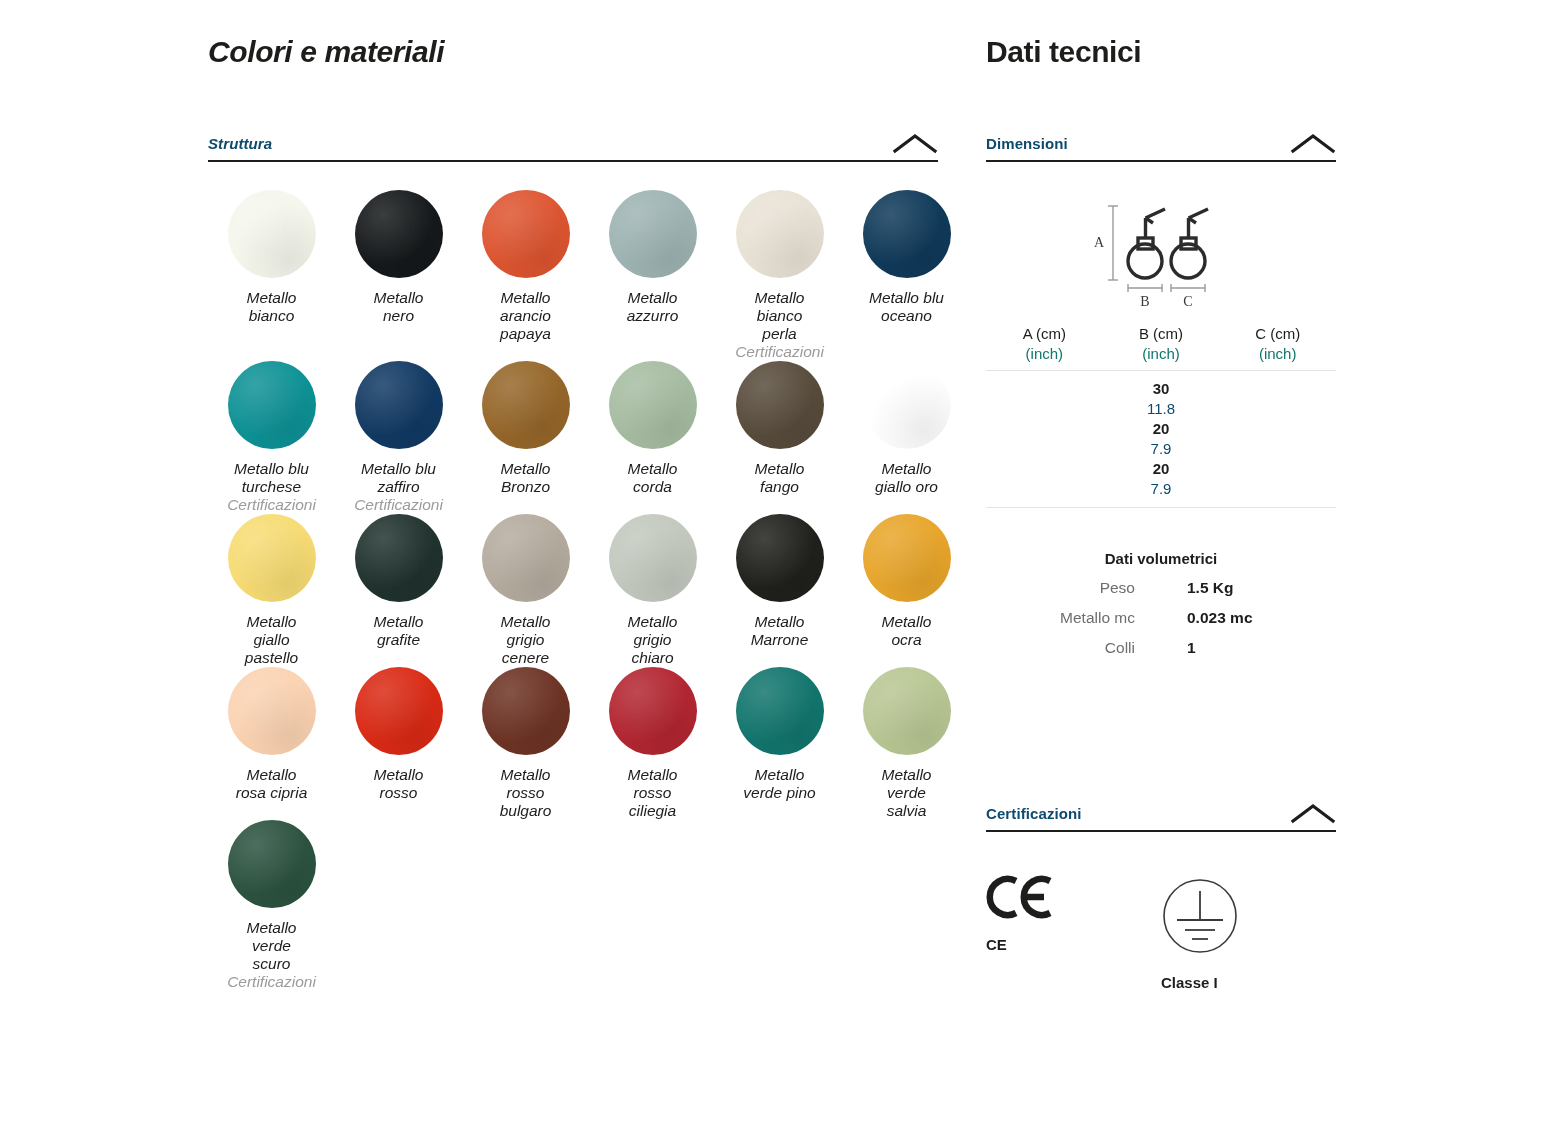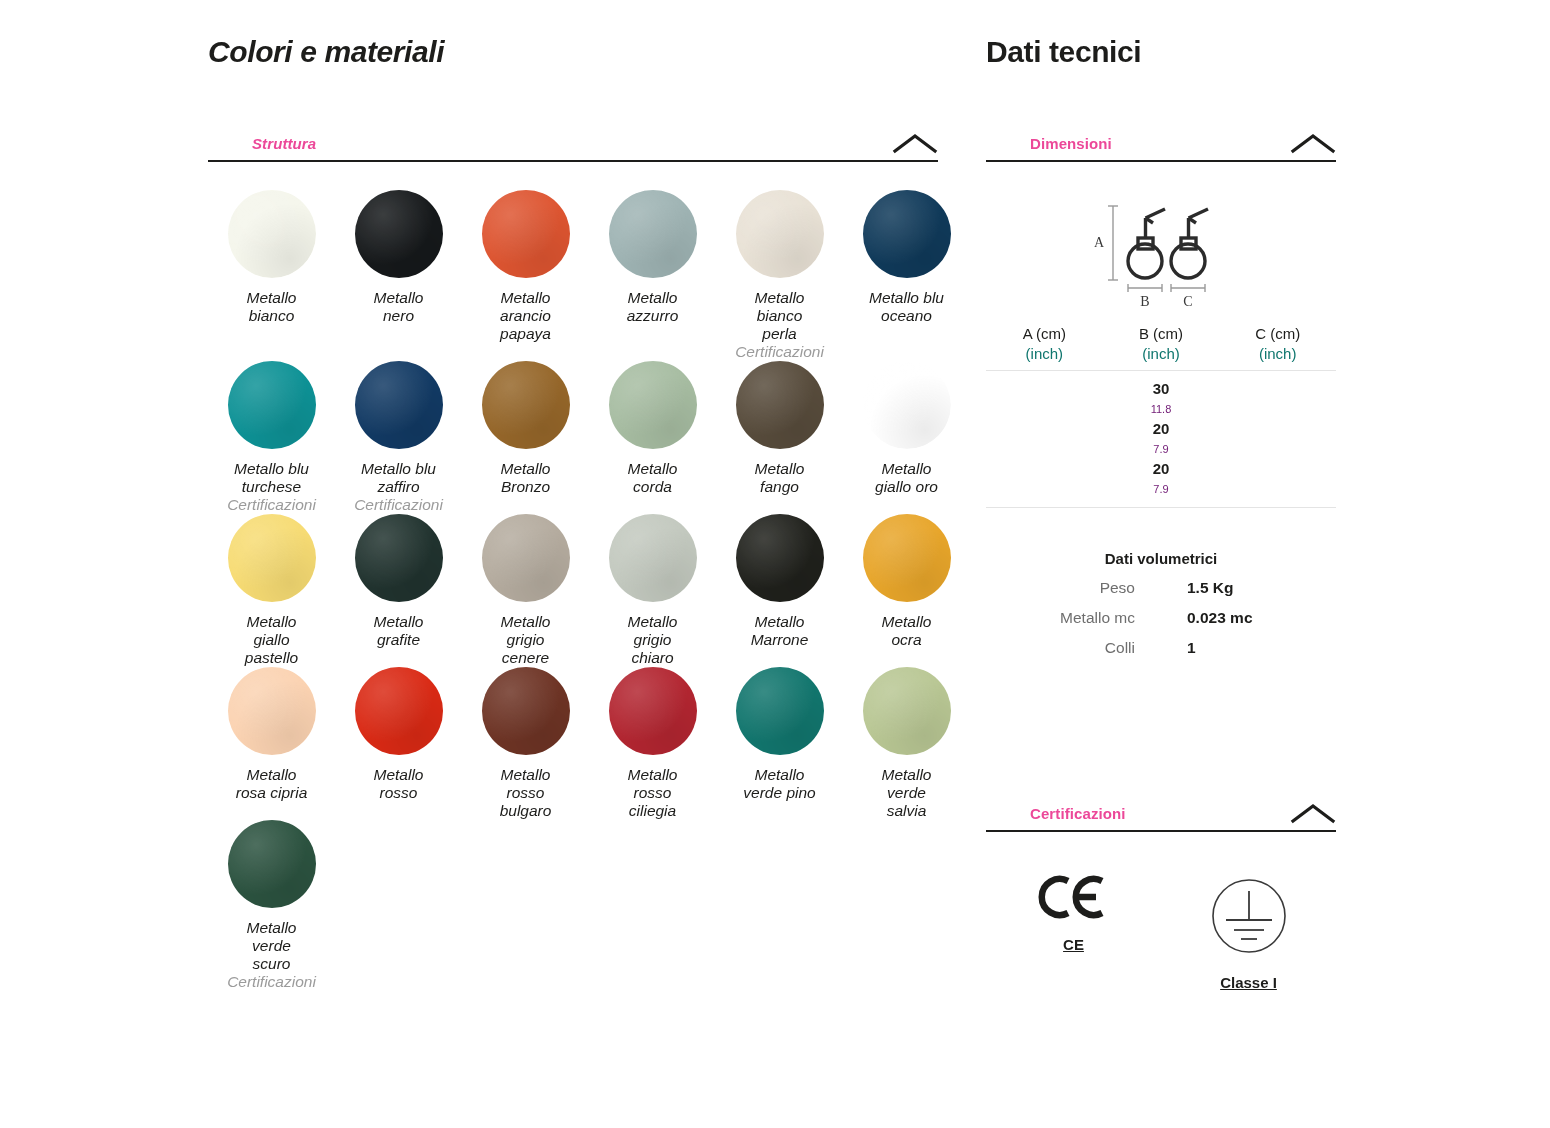--- a/index.html
+++ b/index.html
@@ -49,22 +49,21 @@
     align-items: flex-end;
     justify-content: space-between;
     padding-bottom: 8px;
     border-bottom: 2px solid #1d1d1b;
     cursor: pointer;
   }
   .acc-title {
     font-size: 15px;
     font-weight: bold;
     letter-spacing: 0.1px;
-    color: #ec4899;
-    margin-left: 44px;
+    color: #0c4a6e;
   }
   .chevron-up {
     width: 46px;
     height: 22px;
     position: relative;
     margin-bottom: -2px;
   }
   .chevron-up svg { display: block; }
 
   
@@ -149,22 +148,22 @@
   }
   .dim-head-row { padding-bottom: 6px; border-bottom: 1px solid #e4e4e4; }
   .dim-val-row { padding-top: 8px; padding-bottom: 8px; border-bottom: 1px solid #e4e4e4; flex-direction: column; }
   .dim-val-main {
     font-size: 15px;
     font-weight: bold;
     color: #1d1d1b;
     line-height: 20px;
   }
   .dim-val-sub {
-    font-size: 11px;
-    color: #701a75;
+    font-size: 15px;
+    color: #0c4a6e;
     line-height: 20px;
   }
 
   .vol-title {
     margin-top: 42px;
     text-align: center;
     font-size: 15px;
     font-weight: bold;
     color: #1d1d1b;
   }
@@ -192,22 +191,21 @@
   .cert-block { margin-top: 145px; }
   .cert-body {
     display: flex;
     margin-top: 34px;
     align-items: flex-start;
   }
   .cert-item {
     flex: 1 1 0;
     display: flex;
     flex-direction: column;
-    align-items: center;
-    text-decoration: underline;
+    align-items: flex-start;
   }
   .cert-icon {
     height: 62px;
     display: flex;
     align-items: center;
     justify-content: center;
   }
   .cert-icon.tall { height: 100px; }
   .cert-caption {
     margin-top: 8px;

